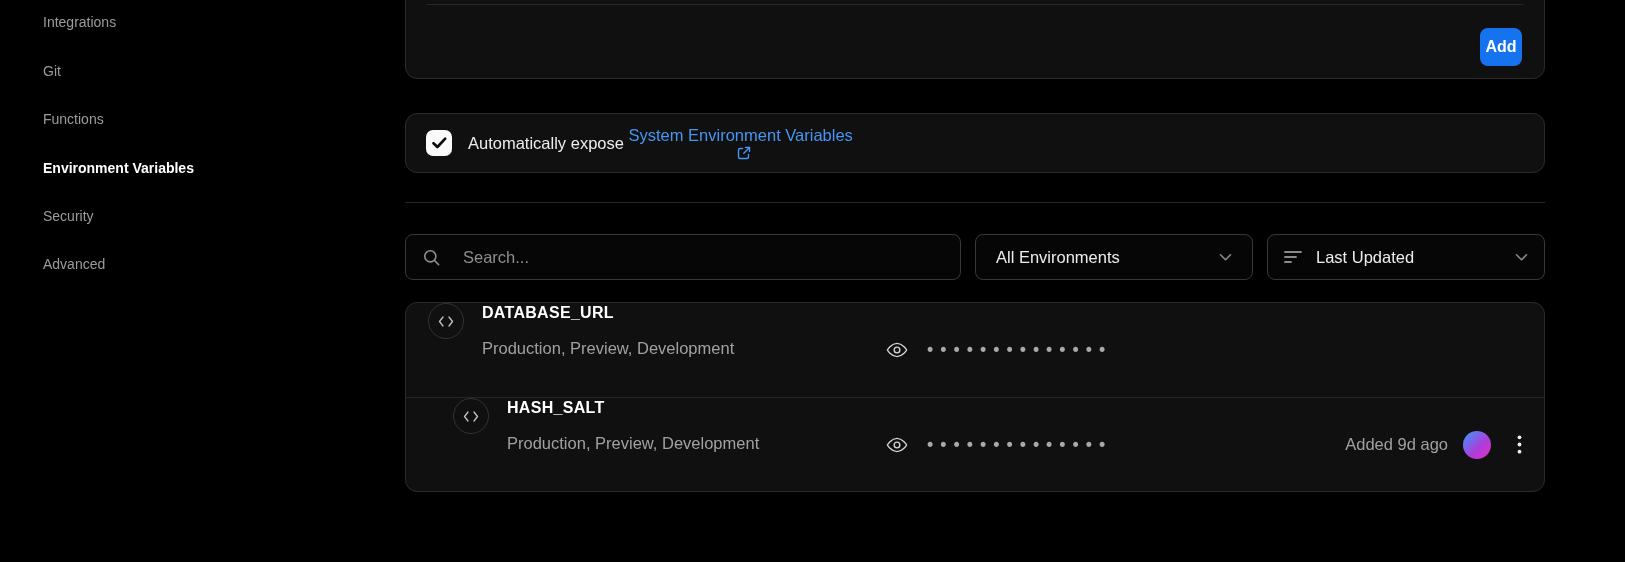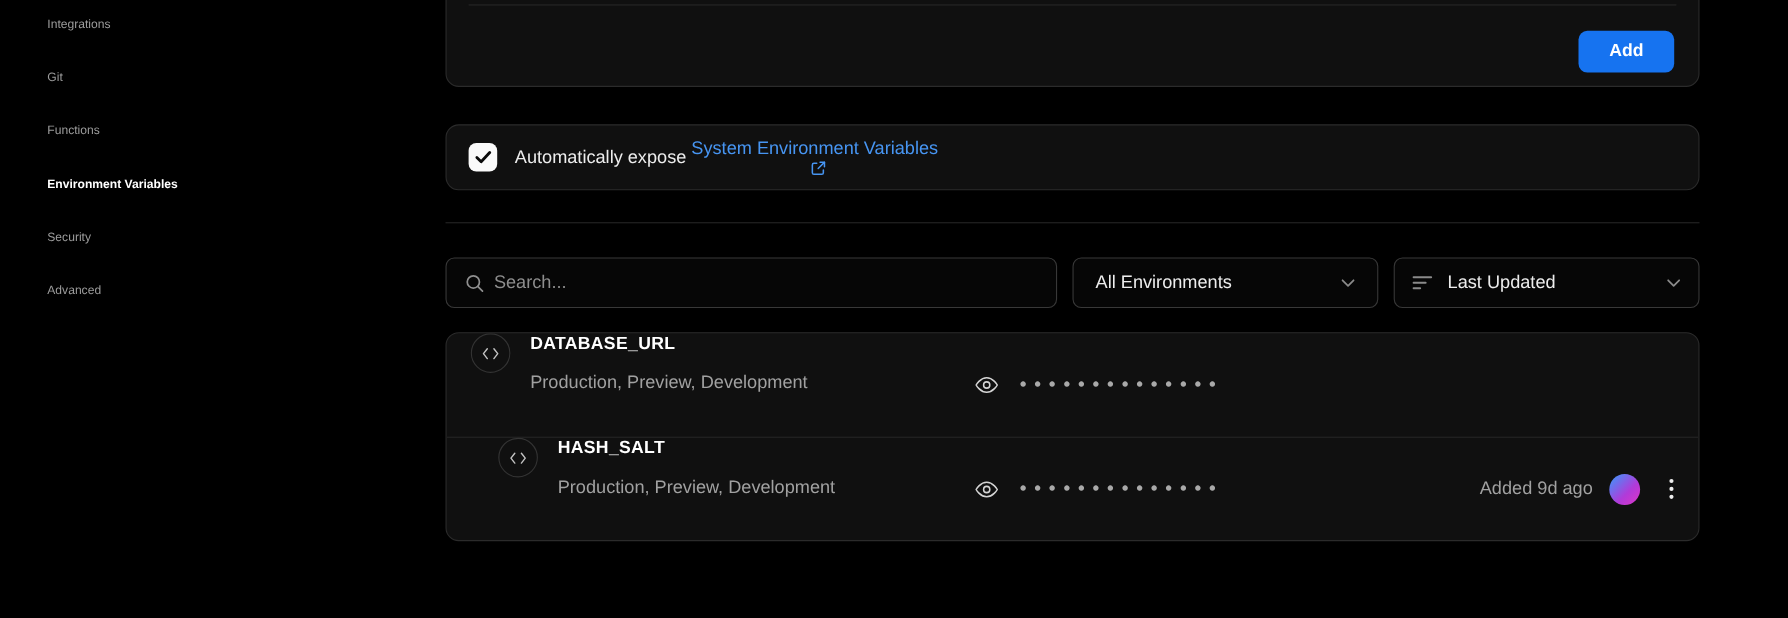--- a/index.html
+++ b/index.html
@@ -2,53 +2,53 @@
 <html><head>
 <meta charset="utf-8">
 <style>
   * { margin:0; padding:0; box-sizing:border-box; }
   html,body { background:#000; }
   body { font-family:"Liberation Sans","DejaVu Sans",sans-serif; }
   .screen { position:relative; width:1625px; height:562px; background:#000; overflow:hidden; }
 
   
   .sidebar { position:absolute; left:43px; top:0; width:320px; }
-  .side-item { position:absolute; left:0; font-size:11px; line-height:20px; color:#9c9c9c; cursor:pointer; white-space:nowrap; }
+  .side-item { position:absolute; left:0; font-size:14px; line-height:20px; color:#9c9c9c; cursor:pointer; white-space:nowrap; }
   .side-item.active { color:#ffffff; font-weight:700; }
   .side-item:nth-child(1){ top:12px; }
   .side-item:nth-child(2){ top:61px; }
   .side-item:nth-child(3){ top:109px; }
   .side-item:nth-child(4){ top:158px; }
   .side-item:nth-child(5){ top:206px; }
   .side-item:nth-child(6){ top:254px; }
 
   
   .main { position:absolute; left:405px; top:0; width:1140px; height:562px; }
   .card { position:absolute; left:0; width:1140px; background:#101010; border:1px solid #2b2b2b; border-radius:12px; }
 
   
   .card-add { top:-21px; height:100px; }
   .card-add .inner-divider { position:absolute; left:20px; right:20px; top:24px; height:1px; background:#272727; }
-  .btn-add { position:absolute; right:22px; top:48px; width:87px; height:38px; background:#1673f0; color:#fff;
+  .btn-add { position:absolute; right:22px; top:48px; width:42px; height:38px; background:#1673f0; color:#fff;
              font-family:inherit; font-size:16px; font-weight:700; border:none; border-radius:8px; cursor:pointer; }
 
   
   .card-expose { top:113px; height:60px; display:flex; align-items:center; padding-left:20px; }
   .checkbox { width:26px; height:26px; background:#fafafa; border-radius:7px; display:flex; align-items:center; justify-content:center; cursor:pointer; flex:0 0 auto; }
   .expose-label { margin-left:16px; font-size:16.5px; color:#ededed; display:flex; align-items:center; white-space:pre; }
   .expose-link { color:#4795f2; text-decoration:none; cursor:pointer; display:flex; align-items:center;flex-direction:column; }
   .expose-link .ext { margin-left:7px; display:inline-flex; }
 
   .section-divider { position:absolute; left:0; top:202px; width:1140px; height:1px; background:#252525; }
 
   
   .controls { position:absolute; top:234px; left:0; width:1140px; height:46px; }
   .control-box { position:absolute; top:0; height:46px; background:#060606; border:1px solid #383838; border-radius:8px; display:flex; align-items:center; }
   .search-box { left:0; width:556px; padding:0 16px; }
-  .search-box input { flex:1; margin-left:8px; background:transparent; border:none; outline:none; color:#ededed; font-family:inherit; font-size:16.5px; }
+  .search-box input { flex:1; margin-left:22px; background:transparent; border:none; outline:none; color:#ededed; font-family:inherit; font-size:16.5px; }
   .search-box input::placeholder { color:#8d8d8d; }
   .env-select { left:570px; width:278px; padding:0 20px; cursor:pointer; }
   .sort-select { left:862px; width:278px; padding:0 16px; cursor:pointer; }
   .select-label { font-size:16.5px; color:#ededed; flex:1; }
   .sort-select .select-label { margin-left:13px; }
 
   
   .table-card { top:302px; height:190px; overflow:hidden; }
   .env-row { position:relative; height:94px; display:flex; padding:0 22px; }
   .env-row + .env-row { border-top:1px solid #252525;padding-left:47px; }

